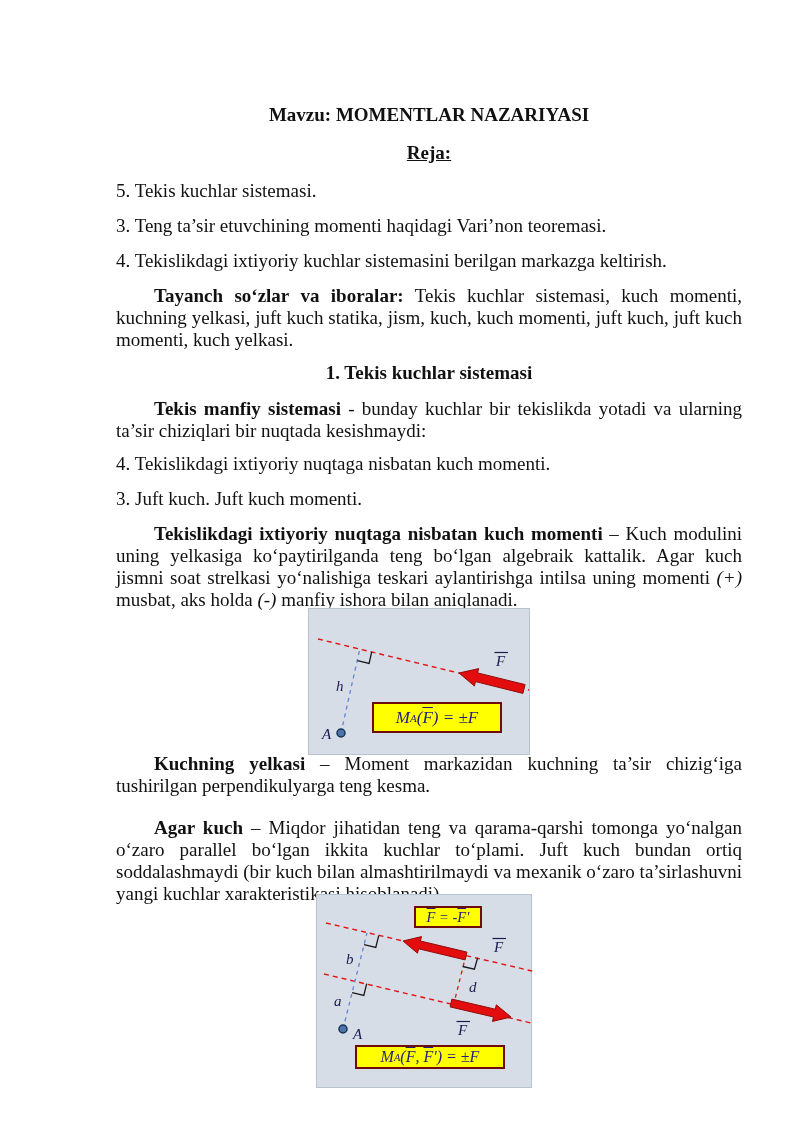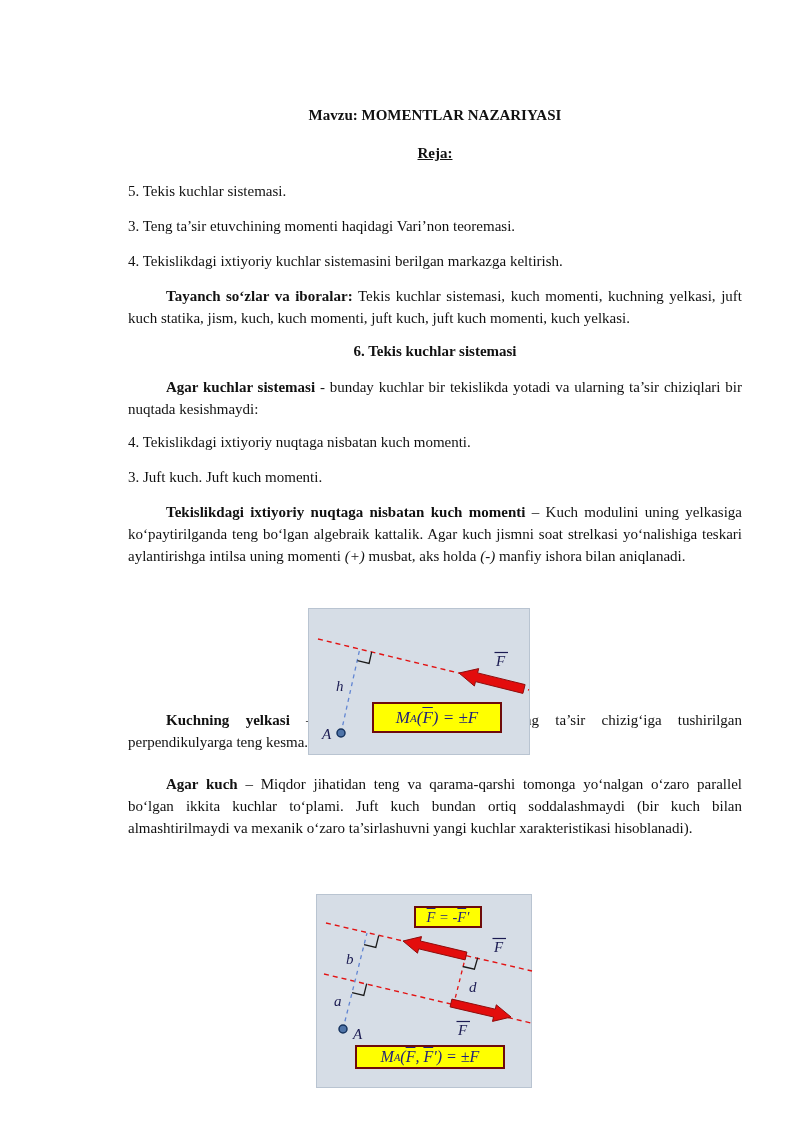--- a/index.html
+++ b/index.html
@@ -6,21 +6,21 @@
   .page {
     position: relative;
     width: 800px; height: 1131px;
     margin: 0 auto;
     background: #ffffff;
     font-family: "Liberation Serif", serif;
     color: #111;
     overflow: hidden;
   }
   .content { padding: 104px 58px 0 112px; }
-  p { margin: 0 0 13px 16px; font-size: 15px; line-height: 22px; }
+  p { margin: 0 0 13px 4px; font-size: 19px; line-height: 22px; }
   .center { text-align: center; }
   .bold { font-weight: bold; }
   .title { margin-bottom: 16px; }
   .plan-heading { margin-bottom: 16px; text-decoration: underline; }
   .keywords { margin-bottom: 11px; }
   .section-heading { margin-bottom: 14px; }
   .def { margin-bottom: 11px; }
   .para { text-align: justify; }
   .indent { text-indent: 38px; }
   .it { font-style: italic; }
@@ -68,23 +68,23 @@
 
     <p class="center bold title">Mavzu: MOMENTLAR NAZARIYASI</p>
     <p class="center bold plan-heading">Reja:</p>
 
     <p class="para">5. Tekis kuchlar sistemasi.</p>
     <p class="para">3. Teng ta’sir etuvchining momenti haqidagi Vari’non teoremasi.</p>
     <p class="para">4. Tekislikdagi ixtiyoriy kuchlar sistemasini berilgan markazga keltirish.</p>
 
     <p class="para indent keywords"><span class="bold">Tayanch so‘zlar va iboralar:</span><span> Tekis kuchlar sistemasi, kuch momenti, kuchning yelkasi, juft kuch statika, jism, kuch, kuch momenti, juft kuch, juft kuch momenti, kuch yelkasi.</span></p>
 
-    <p class="center bold section-heading">6. Tekis kuchlar sistemasi</p>
+    <p class="center bold section-heading">1. Tekis kuchlar sistemasi</p>
 
-    <p class="para indent def"><span class="bold">Agar kuchlar sistemasi</span><span> - bunday kuchlar bir tekislikda yotadi va ularning ta’sir chiziqlari bir nuqtada kesishmaydi:</span></p>
+    <p class="para indent def"><span class="bold">Tekis manfiy sistemasi</span><span> - bunday kuchlar bir tekislikda yotadi va ularning ta’sir chiziqlari bir nuqtada kesishmaydi:</span></p>
 
     <p class="para">4. Tekislikdagi ixtiyoriy nuqtaga nisbatan kuch momenti.</p>
     <p class="para">3. Juft kuch. Juft kuch momenti.</p>
 
     <p class="para indent moment-def"><span class="bold">Tekislikdagi ixtiyoriy nuqtaga nisbatan kuch momenti</span><span> – Kuch modulini uning yelkasiga ko‘paytirilganda teng bo‘lgan algebraik kattalik. Agar kuch jismni soat strelkasi yo‘nalishiga teskari aylantirishga intilsa uning momenti </span><span class="it">(+)</span><span> musbat, aks holda </span><span class="it">(-)</span><span> manfiy ishora bilan aniqlanadi.</span></p>
 
     <div class="spacer-fig1"></div>
 
     <p class="para indent yelka"><span class="bold">Kuchning yelkasi</span><span> – Moment markazidan kuchning ta’sir chizig‘iga tushirilgan perpendikulyarga teng kesma.</span></p>
 

